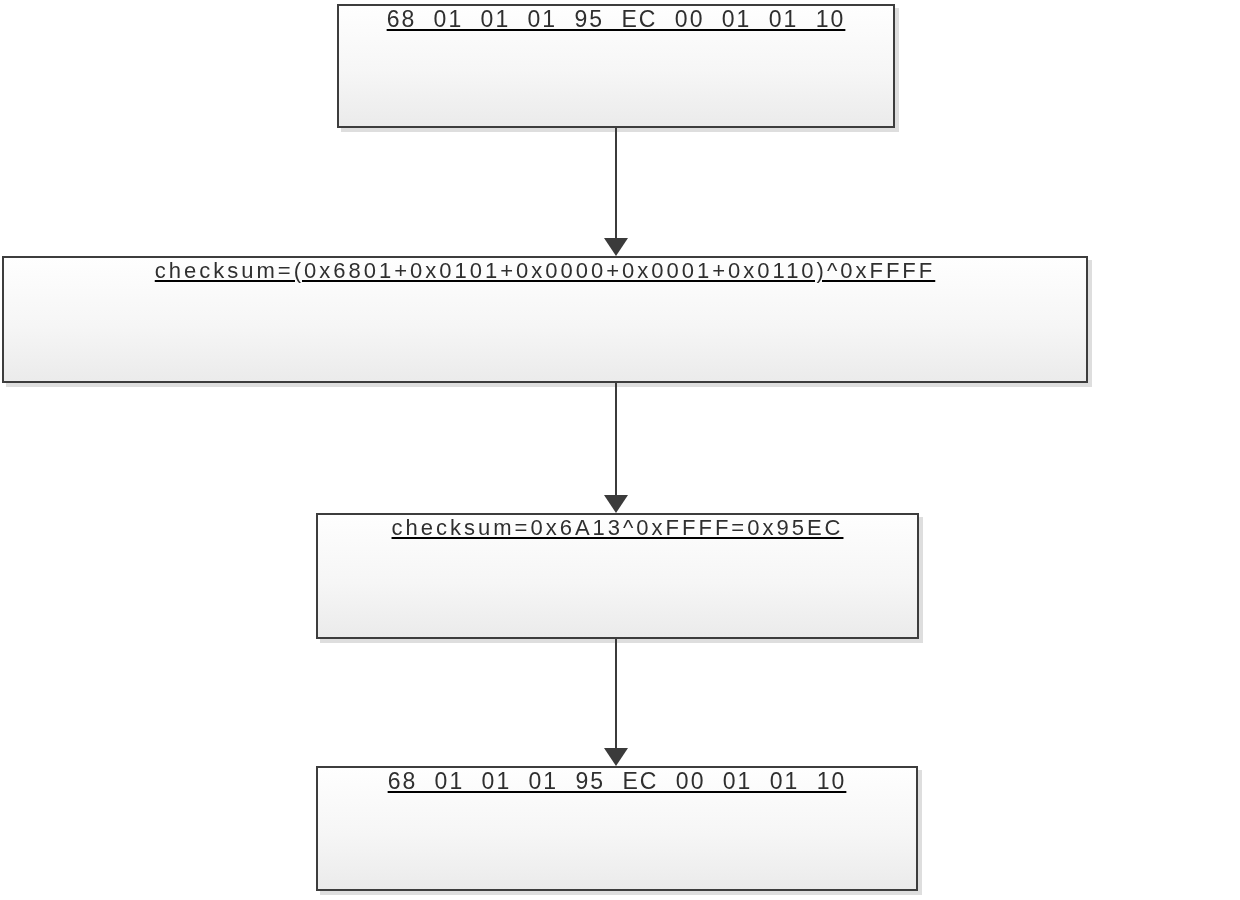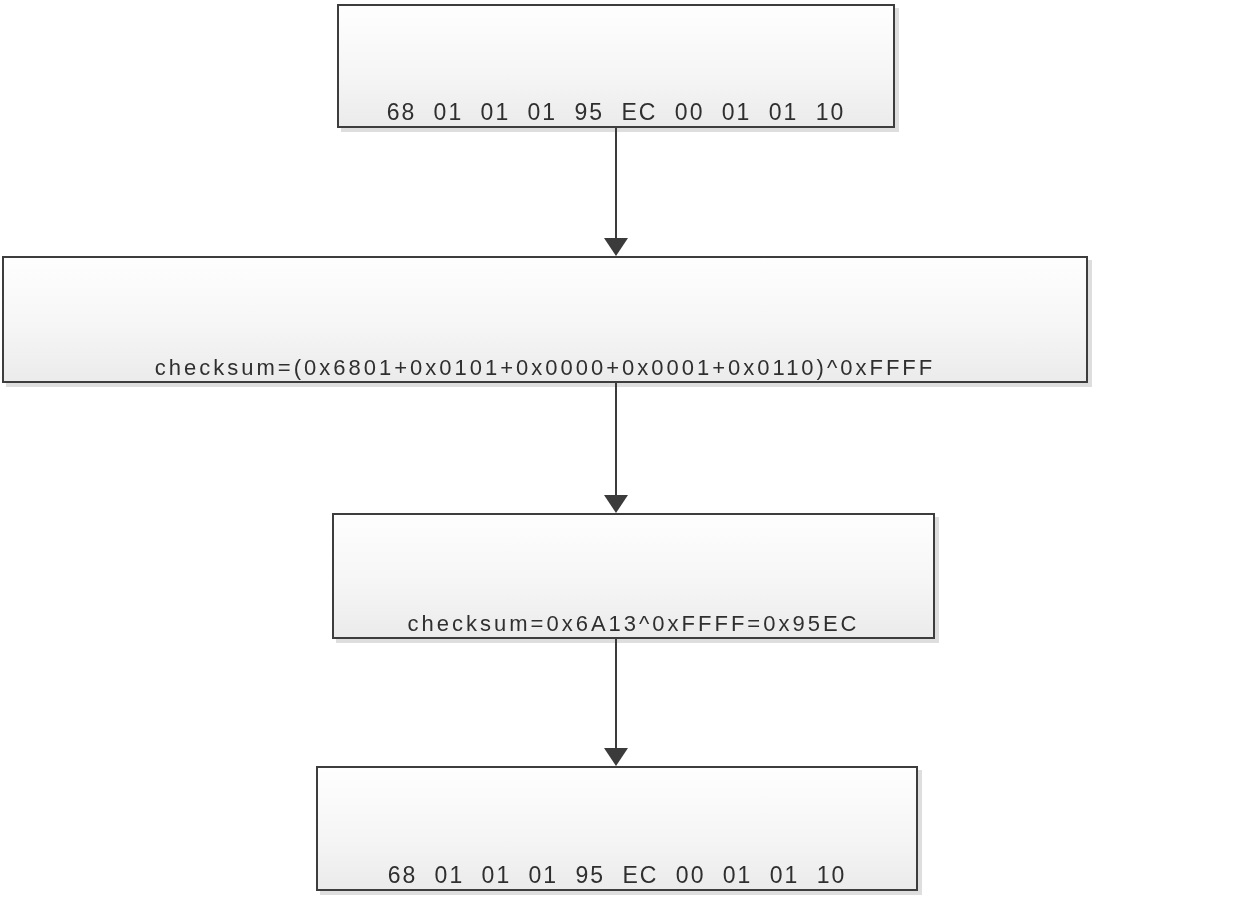--- a/index.html
+++ b/index.html
@@ -21,38 +21,39 @@
     font-family:"Liberation Sans", sans-serif;
     overflow:hidden;
   }
   .node{
     position:absolute;
     box-sizing:border-box;
     border:2px solid var(--box-border);
     background:linear-gradient(180deg, var(--box-fill-top) 0%, var(--box-fill-mid) 55%, var(--box-fill-bottom) 100%);
     box-shadow:4px 4px 0 var(--shadow);
     display:flex;
-    align-items:flex-end;
+    align-items:flex-start;
     justify-content:center;
+    text-decoration:underline;
   }
   .node-text{
     color:var(--text);
     font-size:22px;
     letter-spacing:3px;
     white-space:nowrap;
     text-align:center;
   }
   .node-text.hex{
     font-size:23px;
     letter-spacing:2px;
     word-spacing:9px;
   }
   .node-1{left:337px; top:4px;   width:558px;  height:124px;}
   .node-2{left:2px;   top:256px; width:1086px; height:127px;}
-  .node-3{left:332px; top:513px; width:603px;  height:126px;}
+  .node-3{left:316px; top:513px; width:603px;  height:126px;}
   .node-4{left:316px; top:766px; width:602px;  height:125px;}
 
   .arrow{
     position:absolute;
     width:26px;
     display:flex;
     flex-direction:column;
     align-items:center;
   }
   .arrow-1{left:603px; top:128px; height:128px;}

